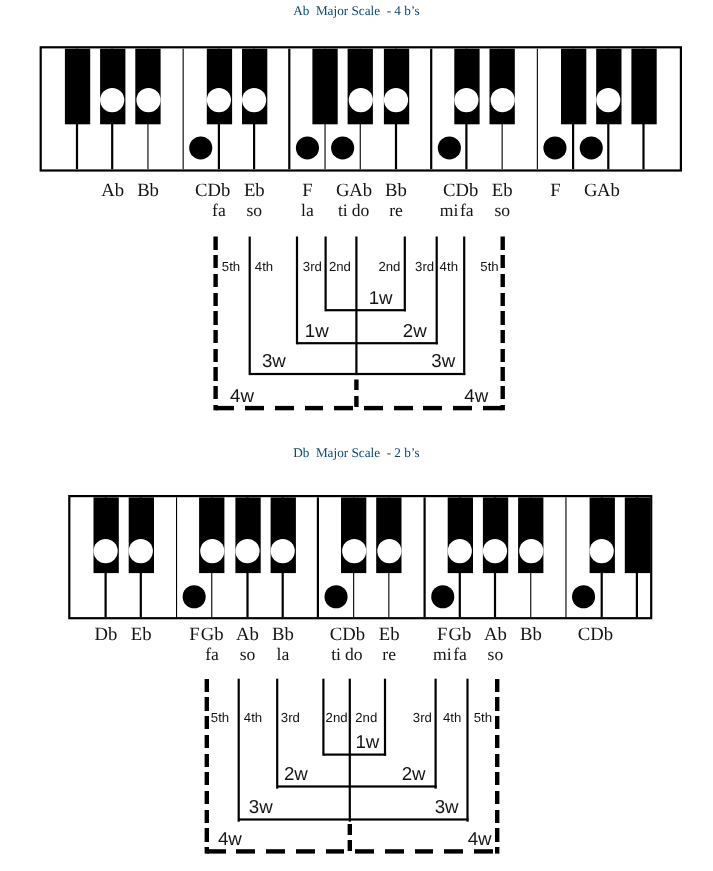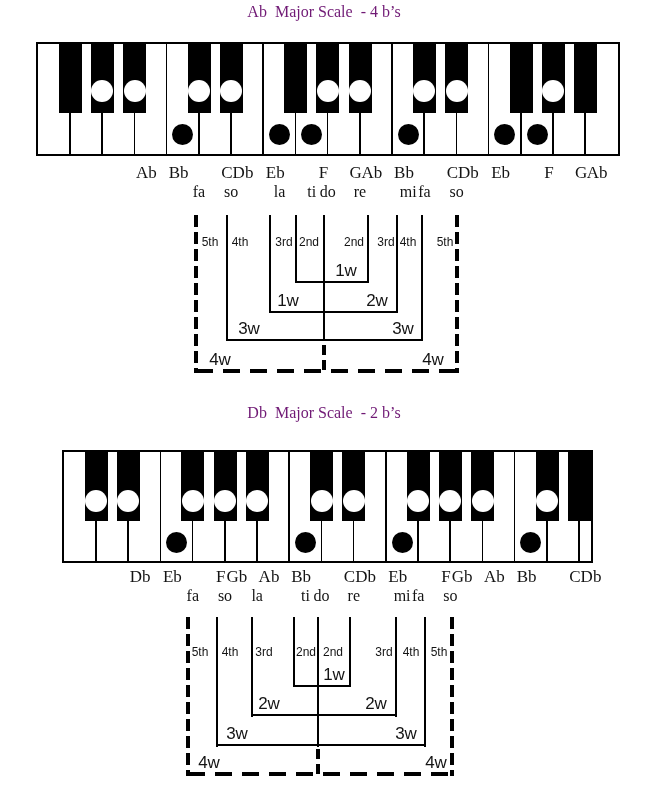--- a/index.html
+++ b/index.html
@@ -4,35 +4,35 @@
 <style>
   * { margin:0; padding:0; box-sizing:border-box; }
   html,body { background:#ffffff; }
   #canvas {
     position:relative; width:648px; height:792px;
     background:#ffffff; color:#121212; overflow:hidden;
   }
   .section { position:absolute; inset:0; }
   .title {
     position:absolute; left:0; width:100%; text-align:center;
-    font-family:"Liberation Serif", serif; font-size:16px; line-height:1;
-    white-space:pre; color:#701a75;
+    font-family:"Liberation Serif", serif; font-size:12px; line-height:1;
+    white-space:pre; color:#0c4a6e;
   }
   .keyboard {
     position:absolute; background:#fff; border:2px solid #000; overflow:hidden;
   }
   .wline { position:absolute; top:0; bottom:0; width:1.5px; background:#000; }
   .bkey  { position:absolute; top:0; background:#000; }
   .circle{ position:absolute; width:22px; height:22px; border-radius:50%; background:#fff; }
   .dot   { position:absolute; width:21px; height:21px; border-radius:50%; background:#000; }
   .note-label, .solfege-label {
     position:absolute; transform:translateX(-50%);
     font-family:"Liberation Serif", serif; line-height:1; color:#141414; white-space:nowrap;
   }
-  .note-label   { font-size:17px;margin-left:44px; }
+  .note-label   { font-size:17px; }
   .solfege-label{ font-size:16px; }
   .ivv  { position:absolute; width:2px; background:#000; }
   .ivh  { position:absolute; height:2px; background:#000; }
   .ivdv { position:absolute; width:4px;
           background:repeating-linear-gradient(180deg,#000 0 12px,transparent 12px 17px); }
   .ivdc { position:absolute; width:4px;
           background:repeating-linear-gradient(180deg,#000 0 10px,transparent 10px 15px); }
   .ivdh { position:absolute; height:4px;
           background:repeating-linear-gradient(90deg,#000 0 17px,transparent 17px 27px); }
   .wlabel {

